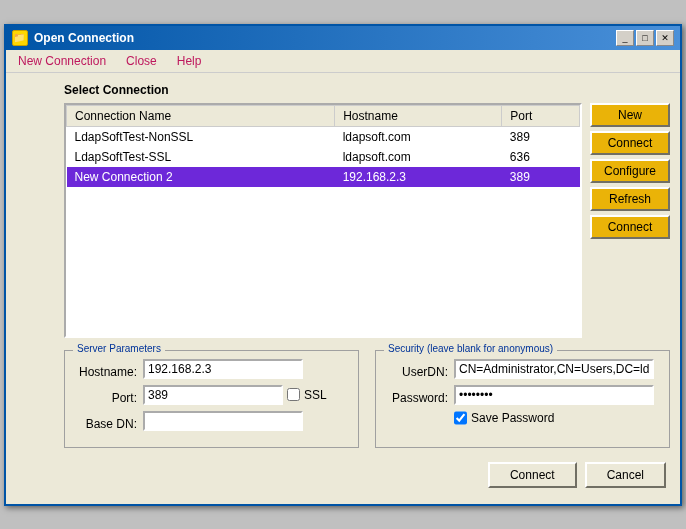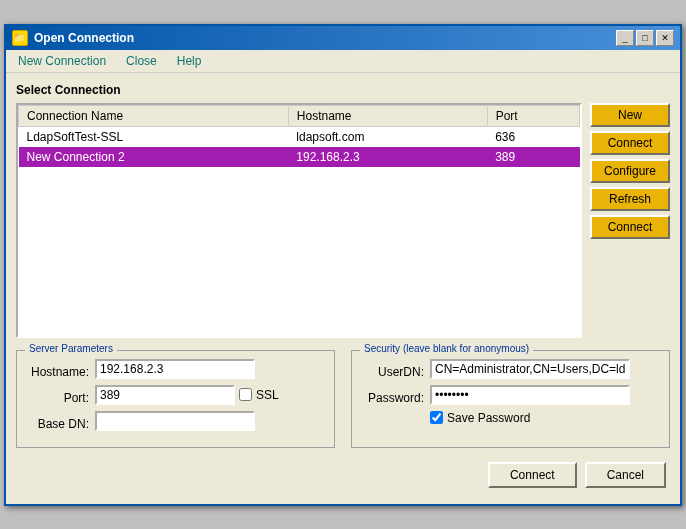--- a/index.html
+++ b/index.html
@@ -70,24 +70,25 @@
       background: #ece9d8;
       border-bottom: 1px solid #ccc;
       padding: 2px 4px;
       display: flex;
       gap: 4px;
     }
     .menu-item {
       padding: 2px 8px;
       cursor: pointer;
       font-size: 12px;
-      color: #0f766e;
+      color: #be185d;
     }
     .content {
       padding: 10px;
+      margin-left: 48px;
     }
     .section-label {
       font-size: 12px;
       font-weight: bold;
       color: #000;
       margin-bottom: 6px;
     }
     .connection-area {
       display: flex;
       gap: 8px;
@@ -112,21 +113,21 @@
       padding: 3px 8px;
       text-align: left;
       font-weight: normal;
       font-size: 12px;
       white-space: nowrap;
     }
     tbody tr {
       cursor: pointer;
     }
     tbody tr.selected {
-      background: #a21caf;
+      background: #6d28d9;
       color: white;
     }
     tbody td {
       padding: 3px 8px;
       font-size: 12px;
       border: none;
     }
     .button-column {
       display: flex;
       flex-direction: column;
@@ -195,21 +196,20 @@
       display: flex;
       align-items: center;
       gap: 4px;
     }
     .ssl-check {
       width: 13px;
       height: 13px;
     }
     .checkbox-row {
       display: flex;
-      align-items: center;
       gap: 4px;
       margin-top: 2px;
       padding-left: 68px;
     }
     .footer {
       display: flex;
       justify-content: flex-end;
       padding: 4px 4px 6px 4px;
       gap: 8px;
     }
@@ -256,20 +256,25 @@
       <div class="table-container">
         <table>
           <thead>
             <tr>
               <th>Connection Name</th>
               <th>Hostname</th>
               <th>Port</th>
             </tr>
           </thead>
           <tbody id="connection-tbody">
+          <tr>
+      <td>LdapSoftTest-NonSSL</td>
+      <td>ldapsoft.com</td>
+      <td>389</td>
+    </tr>
               <tr>
       <td>LdapSoftTest-SSL</td>
       <td>ldapsoft.com</td>
       <td>636</td>
     </tr>
               <tr class="selected">
       <td>New Connection 2</td>
       <td>192.168.2.3</td>
       <td>389</td>
     </tr>

